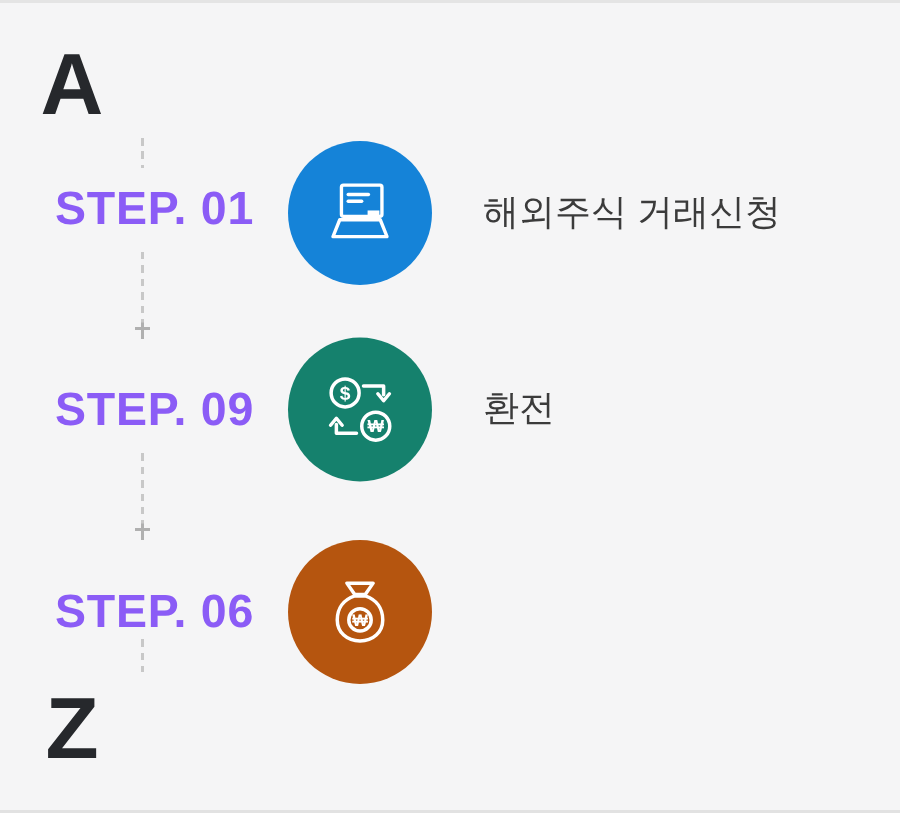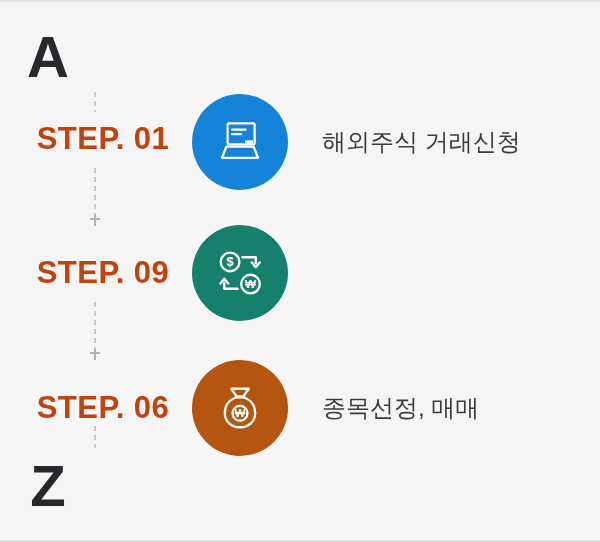--- a/index.html
+++ b/index.html
@@ -11,21 +11,21 @@
   }
   .marker{
     position:absolute;left:0;width:192px;text-align:center;
     font-size:58px;font-weight:700;color:#26282c;line-height:1;
     transform:translateX(-48px); 
   }
   .marker-a{top:26px;}
   .marker-z{top:455px;}
   .step-label{
     position:absolute;left:0;width:206px;text-align:center;
-    font-size:31px;font-weight:700;color:#c2410c;letter-spacing:.5px;line-height:34px;
+    font-size:31px;font-weight:700;color:#8b5cf6;letter-spacing:.5px;line-height:34px;
   }
   .step-1{top:120px;}
   .step-2{top:254px;}
   .step-3{top:389px;}
   .dash{
     position:absolute;left:94px;width:2px;
     background:repeating-linear-gradient(to bottom,#c8c8c8 0 5px,transparent 5px 9px);
   }
   .dash-1{top:90px;height:20px;}
   .dash-2{top:166px;height:48px;}
@@ -116,15 +116,15 @@
       <svg width="56" height="56" viewBox="0 0 48 48" fill="none" stroke="#ffffff" stroke-width="2" stroke-linejoin="round" stroke-linecap="round">
         <path d="M16.5 7.5 L31.5 7.5 L27 14 L21 14 Z"></path>
         <path d="M21 14.8 C14.5 17 11 22 11 28.5 C11 35.5 16.5 40.5 24 40.5 C31.5 40.5 37 35.5 37 28.5 C37 22 33.5 17 27 14.8 Z"></path>
         <circle cx="24" cy="28.5" r="6.4"></circle>
         <text class="icon-text" x="24" y="31.8" font-size="9.5" text-anchor="middle" stroke="none">₩</text>
       </svg>
     </span>
   </div>
 
   <div class="step-title title-1">해외주식 거래신청</div>
-  <div class="step-title title-3">종목선정, 매매</div>
+  <div class="step-title title-2">환전</div>
 
 </div>
 
 </body></html>

